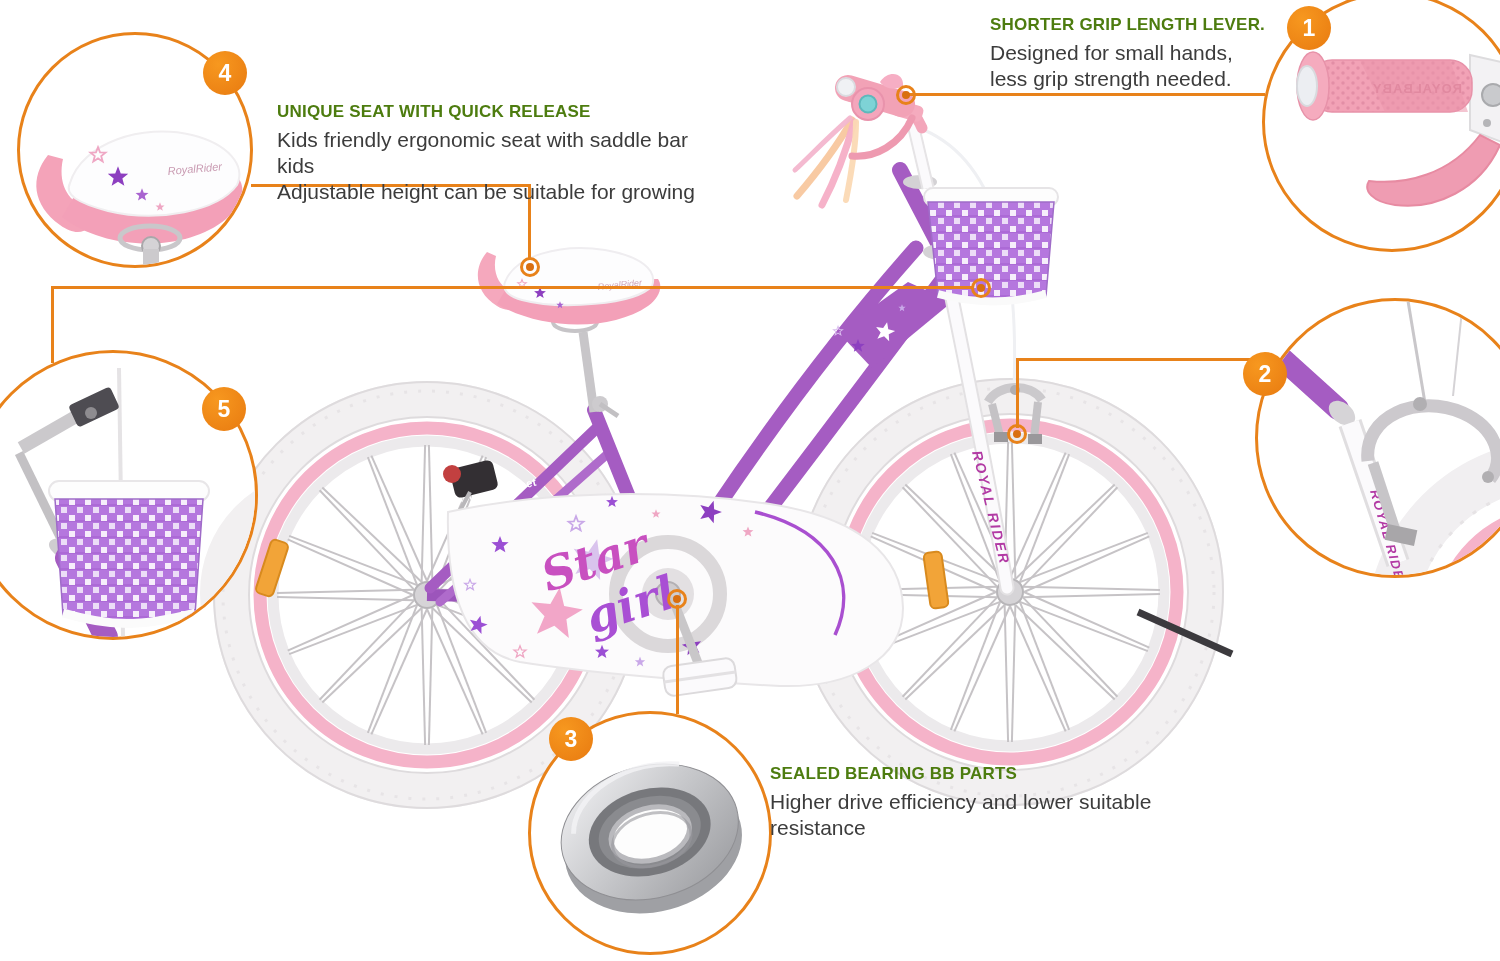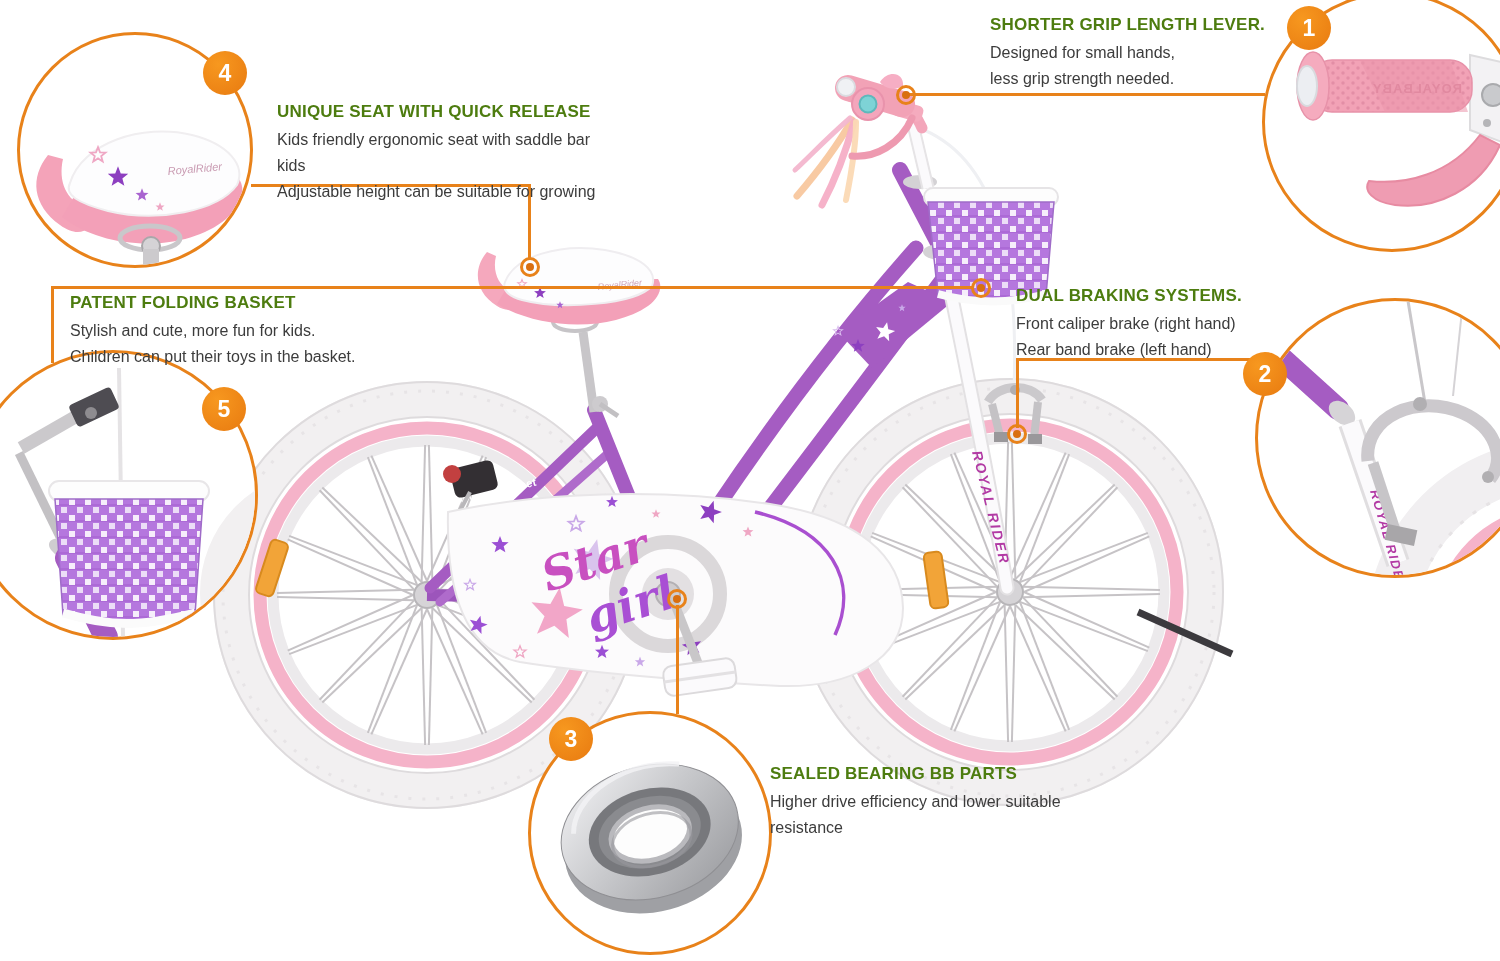--- a/index.html
+++ b/index.html
@@ -11,21 +11,21 @@
   .target-dot{position:absolute;width:20px;height:20px;border:3px solid #E8821A;border-radius:50%;
               box-sizing:border-box;z-index:4;display:flex;align-items:center;justify-content:center;}
   .target-dot::after{content:"";width:8px;height:8px;border-radius:50%;background:#D96F10;}
   .detail-circle{position:absolute;background:#fff;border:3px solid #E8821A;border-radius:50%;
                  overflow:hidden;z-index:3;box-sizing:border-box;}
   .badge{position:absolute;width:44px;height:44px;border-radius:50%;z-index:5;
          background:radial-gradient(circle at 35% 30%,#F7981F,#E87A10);
          color:#fff;font-weight:bold;font-size:23px;display:flex;align-items:center;justify-content:center;}
   .callout{position:absolute;z-index:4;white-space:nowrap;}
   .callout-heading{font-weight:bold;color:#4d7c0f;font-size:17px;letter-spacing:.2px;margin-bottom:5px;}
-  .callout-line{color:#3C3C3C;font-size:16px;line-height:26px;}
+  .callout-line{color:#3C3C3C;font-size:21px;line-height:26px;}
 </style>
 </head>
 <body>
 
 <div id="stage">
 
   <svg width="0" height="0" style="position:absolute">
     <defs>
       <path id="star" d="M12 .8 14.9 8.2 22.8 8.6 16.6 13.6 18.7 21.2 12 16.9 5.3 21.2 7.4 13.6 1.2 8.6 9.1 8.2 Z"></path>
       <pattern id="weave" patternUnits="userSpaceOnUse" width="16" height="16">
@@ -344,25 +344,20 @@
       <path d="M 110 160 C 105 115 160 92 205 112 C 238 127 248 158 232 178" fill="none" stroke="#CCC9CD" stroke-width="13"></path>
       <line x1="115" y1="162" x2="138" y2="232" stroke="#C7C5C8" stroke-width="11"></line>
       <rect x="128" y="226" width="30" height="16" transform="rotate(12 143 234)" fill="#A8A6A9"></rect>
       <circle cx="162" cy="103" r="7" fill="#B1AFB2"></circle>
       <circle cx="230" cy="176" r="6" fill="#B1AFB2"></circle>
     </svg>
   </div>
   <div class="badge" style="left:1243px;top:352px">
     <span>2</span>
   </div>
-  <div class="callout" style="left:1016px;top:286px">
-    <div class="callout-heading">DUAL BRAKING SYSTEMS.</div>
-    <div class="callout-line">Front caliper brake (right hand)</div>
-    <div class="callout-line">Rear band brake (left hand)</div>
-  </div>
 
   <div class="detail-circle" style="left:-32px;top:350px;width:290px;height:290px">
     <svg width="284" height="284" viewBox="0 0 284 284">
       <line x1="148" y1="15" x2="152" y2="284" stroke="#E5E3E5" stroke-width="4"></line>
       <circle cx="352" cy="240" r="105" fill="none" stroke="#F2F0F1" stroke-width="36"></circle>
       <circle cx="352" cy="240" r="76" fill="none" stroke="#F5B3C9" stroke-width="11"></circle>
       <g stroke="#C6C3C6" stroke-width="2">
           <line x1="366" y1="240" x2="420.7842272170436" y2="261.27745487961647"></line>
           <line x1="361.8994949366117" y1="249.89949493661166" x2="385.59236087208023" y2="303.6832261356154"></line>
           <line x1="352" y1="254" x2="330.72254512038353" y2="308.7842272170436"></line>
@@ -379,25 +374,20 @@
       <ellipse cx="93" cy="196" rx="16" ry="9" transform="rotate(25 93 196)" fill="#CFCDD0"></ellipse>
       <line x1="96" y1="205" x2="135" y2="284" stroke="#A55CC2" stroke-width="24" stroke-linecap="round"></line>
       <rect x="78" y="128" width="160" height="20" rx="10" fill="#FDFDFD" stroke="#E8E6E8" stroke-width="2"></rect>
       <path d="M 84 146 L 232 146 L 224 262 C 165 276 140 276 92 262 Z" fill="url(#weave)" stroke="#9F6CC8" stroke-width="1.5"></path>
       <path d="M 92 260 C 140 274 170 274 224 260" fill="none" stroke="#FBFBFB" stroke-width="9"></path>
     </svg>
   </div>
   <div class="badge" style="left:202px;top:387px">
     <span>5</span>
   </div>
-  <div class="callout" style="left:70px;top:293px">
-    <div class="callout-heading">PATENT FOLDING BASKET</div>
-    <div class="callout-line">Stylish and cute, more fun for kids.</div>
-    <div class="callout-line">Children can put their toys in the basket.</div>
-  </div>
 
   <div class="detail-circle" style="left:528px;top:711px;width:244px;height:244px">
     <svg width="238" height="238" viewBox="0 0 238 238">
       <g transform="rotate(-15 119 119)">
         <ellipse cx="119" cy="132" rx="90" ry="66" fill="#9FA0A4"></ellipse>
         <ellipse cx="119" cy="118" rx="90" ry="66" fill="url(#metal)" stroke="#8F8F93" stroke-width="1"></ellipse>
         <ellipse cx="119" cy="118" rx="62" ry="43" fill="#77787C"></ellipse>
         <ellipse cx="119" cy="118" rx="52" ry="35" fill="#8A8B8F"></ellipse>
         <ellipse cx="119" cy="120" rx="40" ry="26" fill="#FDFDFD" stroke="#B9B9BD" stroke-width="5"></ellipse>
         <ellipse cx="119" cy="126" rx="40" ry="26" fill="none" stroke="#97989C" stroke-width="3" opacity=".6"></ellipse>

